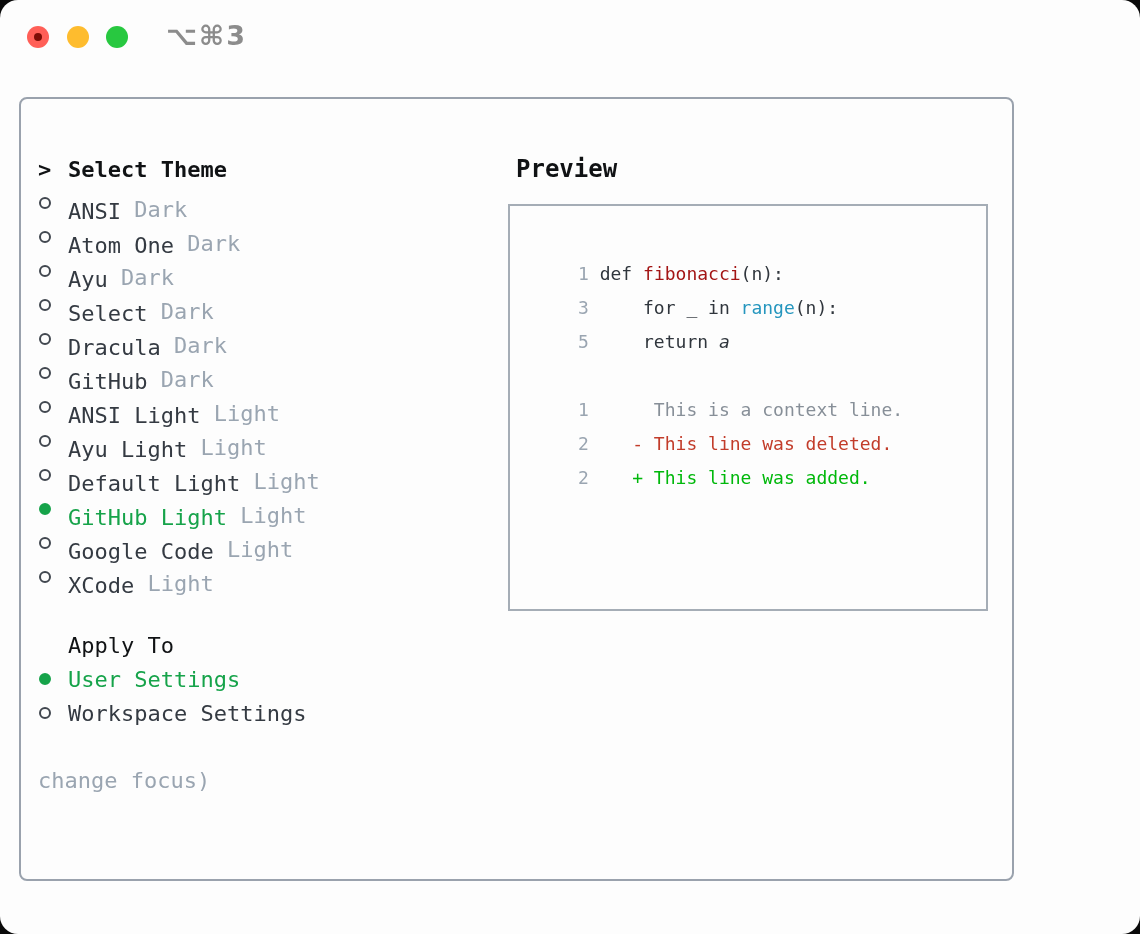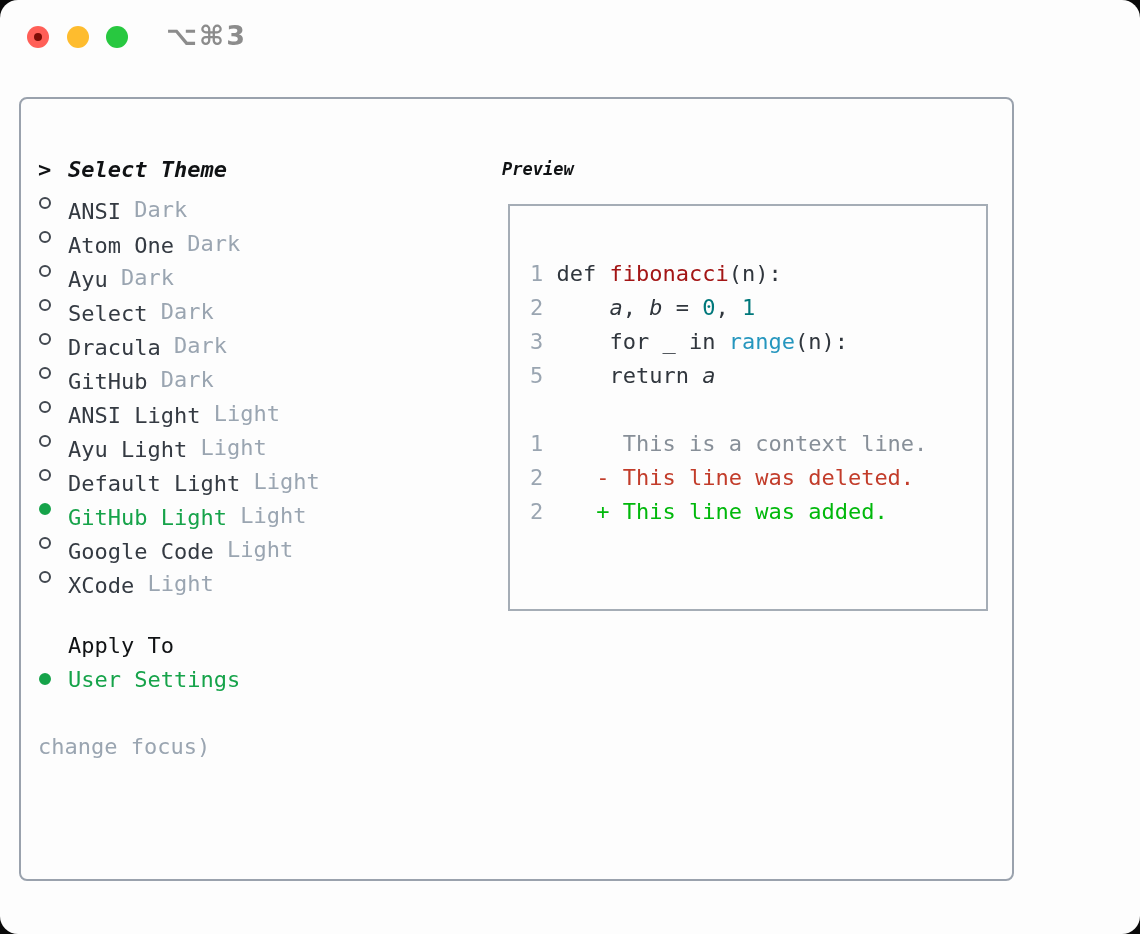--- a/index.html
+++ b/index.html
@@ -18,33 +18,33 @@
   
   #panel{position:absolute;left:19px;top:97px;width:995px;height:784px;border:2px solid var(--border);border-radius:8px;box-sizing:border-box;background:#fdfdfd;}
 
   
   #left-col{position:absolute;left:17px;top:53px;font-size:22px;color:var(--text);}
   .row{display:flex;align-items:center;height:34px;white-space:pre;}
   .marker-col{width:30px;display:flex;align-items:center;flex:0 0 30px;}
   .prompt{font-weight:bold;color:var(--heading);font-size:22px;}
   .radio{width:12px;height:12px;border:2px solid var(--circle);border-radius:50%;box-sizing:border-box;margin-left:1px;}
   .radio.sel{background:var(--accent);border-color:var(--accent);}
-  .hdr{font-weight:bold;color:var(--heading);font-style:italic;}
+  .hdr{font-weight:bold;color:var(--heading);}
   .plainhdr{color:var(--heading);}
   .t-name{color:var(--text);margin-top:16px;}
   .t-name.sel{color:var(--accent);}
   .t-variant{color:var(--muted);margin-top:12px;}
   .opt-label.sel{color:var(--accent);}
   .gap{height:34px;}
   #hint{margin-top:0;color:var(--muted);line-height:34px;white-space:pre;}
 
   
-  #preview-label{position:absolute;left:481px;top:53px;height:34px;line-height:34px;font-size:17px;font-weight:bold;color:var(--heading);font-style:italic;}
+  #preview-label{position:absolute;left:495px;top:53px;height:34px;line-height:34px;font-size:24px;font-weight:bold;color:var(--heading);}
   #preview-box{position:absolute;left:487px;top:105px;width:480px;height:407px;border:2px solid var(--border2);box-sizing:border-box;background:#fdfdfd;padding:51px 0 0 20px;overflow:hidden;}
-  .pline{height:34px;line-height:34px;font-size:22px;white-space:pre;}
+  .pline{height:34px;line-height:34px;font-size:18px;white-space:pre;margin-left:48px;}
   .seg-gutter{color:var(--gutter);}
   .seg-plain{color:var(--code-text);}
   .seg-func{color:var(--func);}
   .seg-num{color:var(--num);}
   .seg-builtin{color:var(--builtin);}
   .seg-var{color:var(--code-text);font-style:italic;}
   .seg-context{color:var(--context);}
   .seg-deleted{color:var(--deleted);}
   .seg-added{color:var(--added);}
 </style>
@@ -85,33 +85,33 @@
 
       <div class="gap"></div>
 
       <div class="row">
         <span class="marker-col"></span>
         <span class="plainhdr">Apply To</span>
       </div>
 
       <div id="apply-list">
           <div class="row"><span class="marker-col"><span class="radio sel"></span></span><span class="opt-label sel">User Settings</span></div>
+          <div class="row"><span class="marker-col"><span class="radio"></span></span><span class="opt-label">Workspace Settings</span></div>
         </div>
 
       <div class="gap"></div>
 
       <div id="hint"><div>change focus)</div></div>
     </div>
 
     <div id="preview-label">Preview</div>
 
     <div id="preview-box">
       <div id="code-lines">
           <div class="pline"><span class="seg-gutter">1 </span><span class="seg-plain">def </span><span class="seg-func">fibonacci</span><span class="seg-plain">(n):</span></div>
-          <div class="pline"><span class="seg-gutter">2 </span><span class="seg-plain">    </span><span class="seg-var">a</span><span class="seg-plain">, </span><span class="seg-var">b</span><span class="seg-plain"> = </span><span class="seg-num">0</span><span class="seg-plain">, </span><span class="seg-num">1</span></div>
           <div class="pline"><span class="seg-gutter">3 </span><span class="seg-plain">    for _ in </span><span class="seg-builtin">range</span><span class="seg-plain">(n):</span></div>
           <div class="pline"><span class="seg-gutter">5 </span><span class="seg-plain">    return </span><span class="seg-var">a</span></div>
           <div class="pline"></div>
         </div>
       <div id="diff-lines">
           <div class="pline"><span class="seg-gutter">1</span><span class="seg-context">      This is a context line.</span></div>
           <div class="pline"><span class="seg-gutter">2</span><span class="seg-deleted">    - This line was deleted.</span></div>
           <div class="pline"><span class="seg-gutter">2</span><span class="seg-added">    + This line was added.</span></div>
         </div>
     </div>

